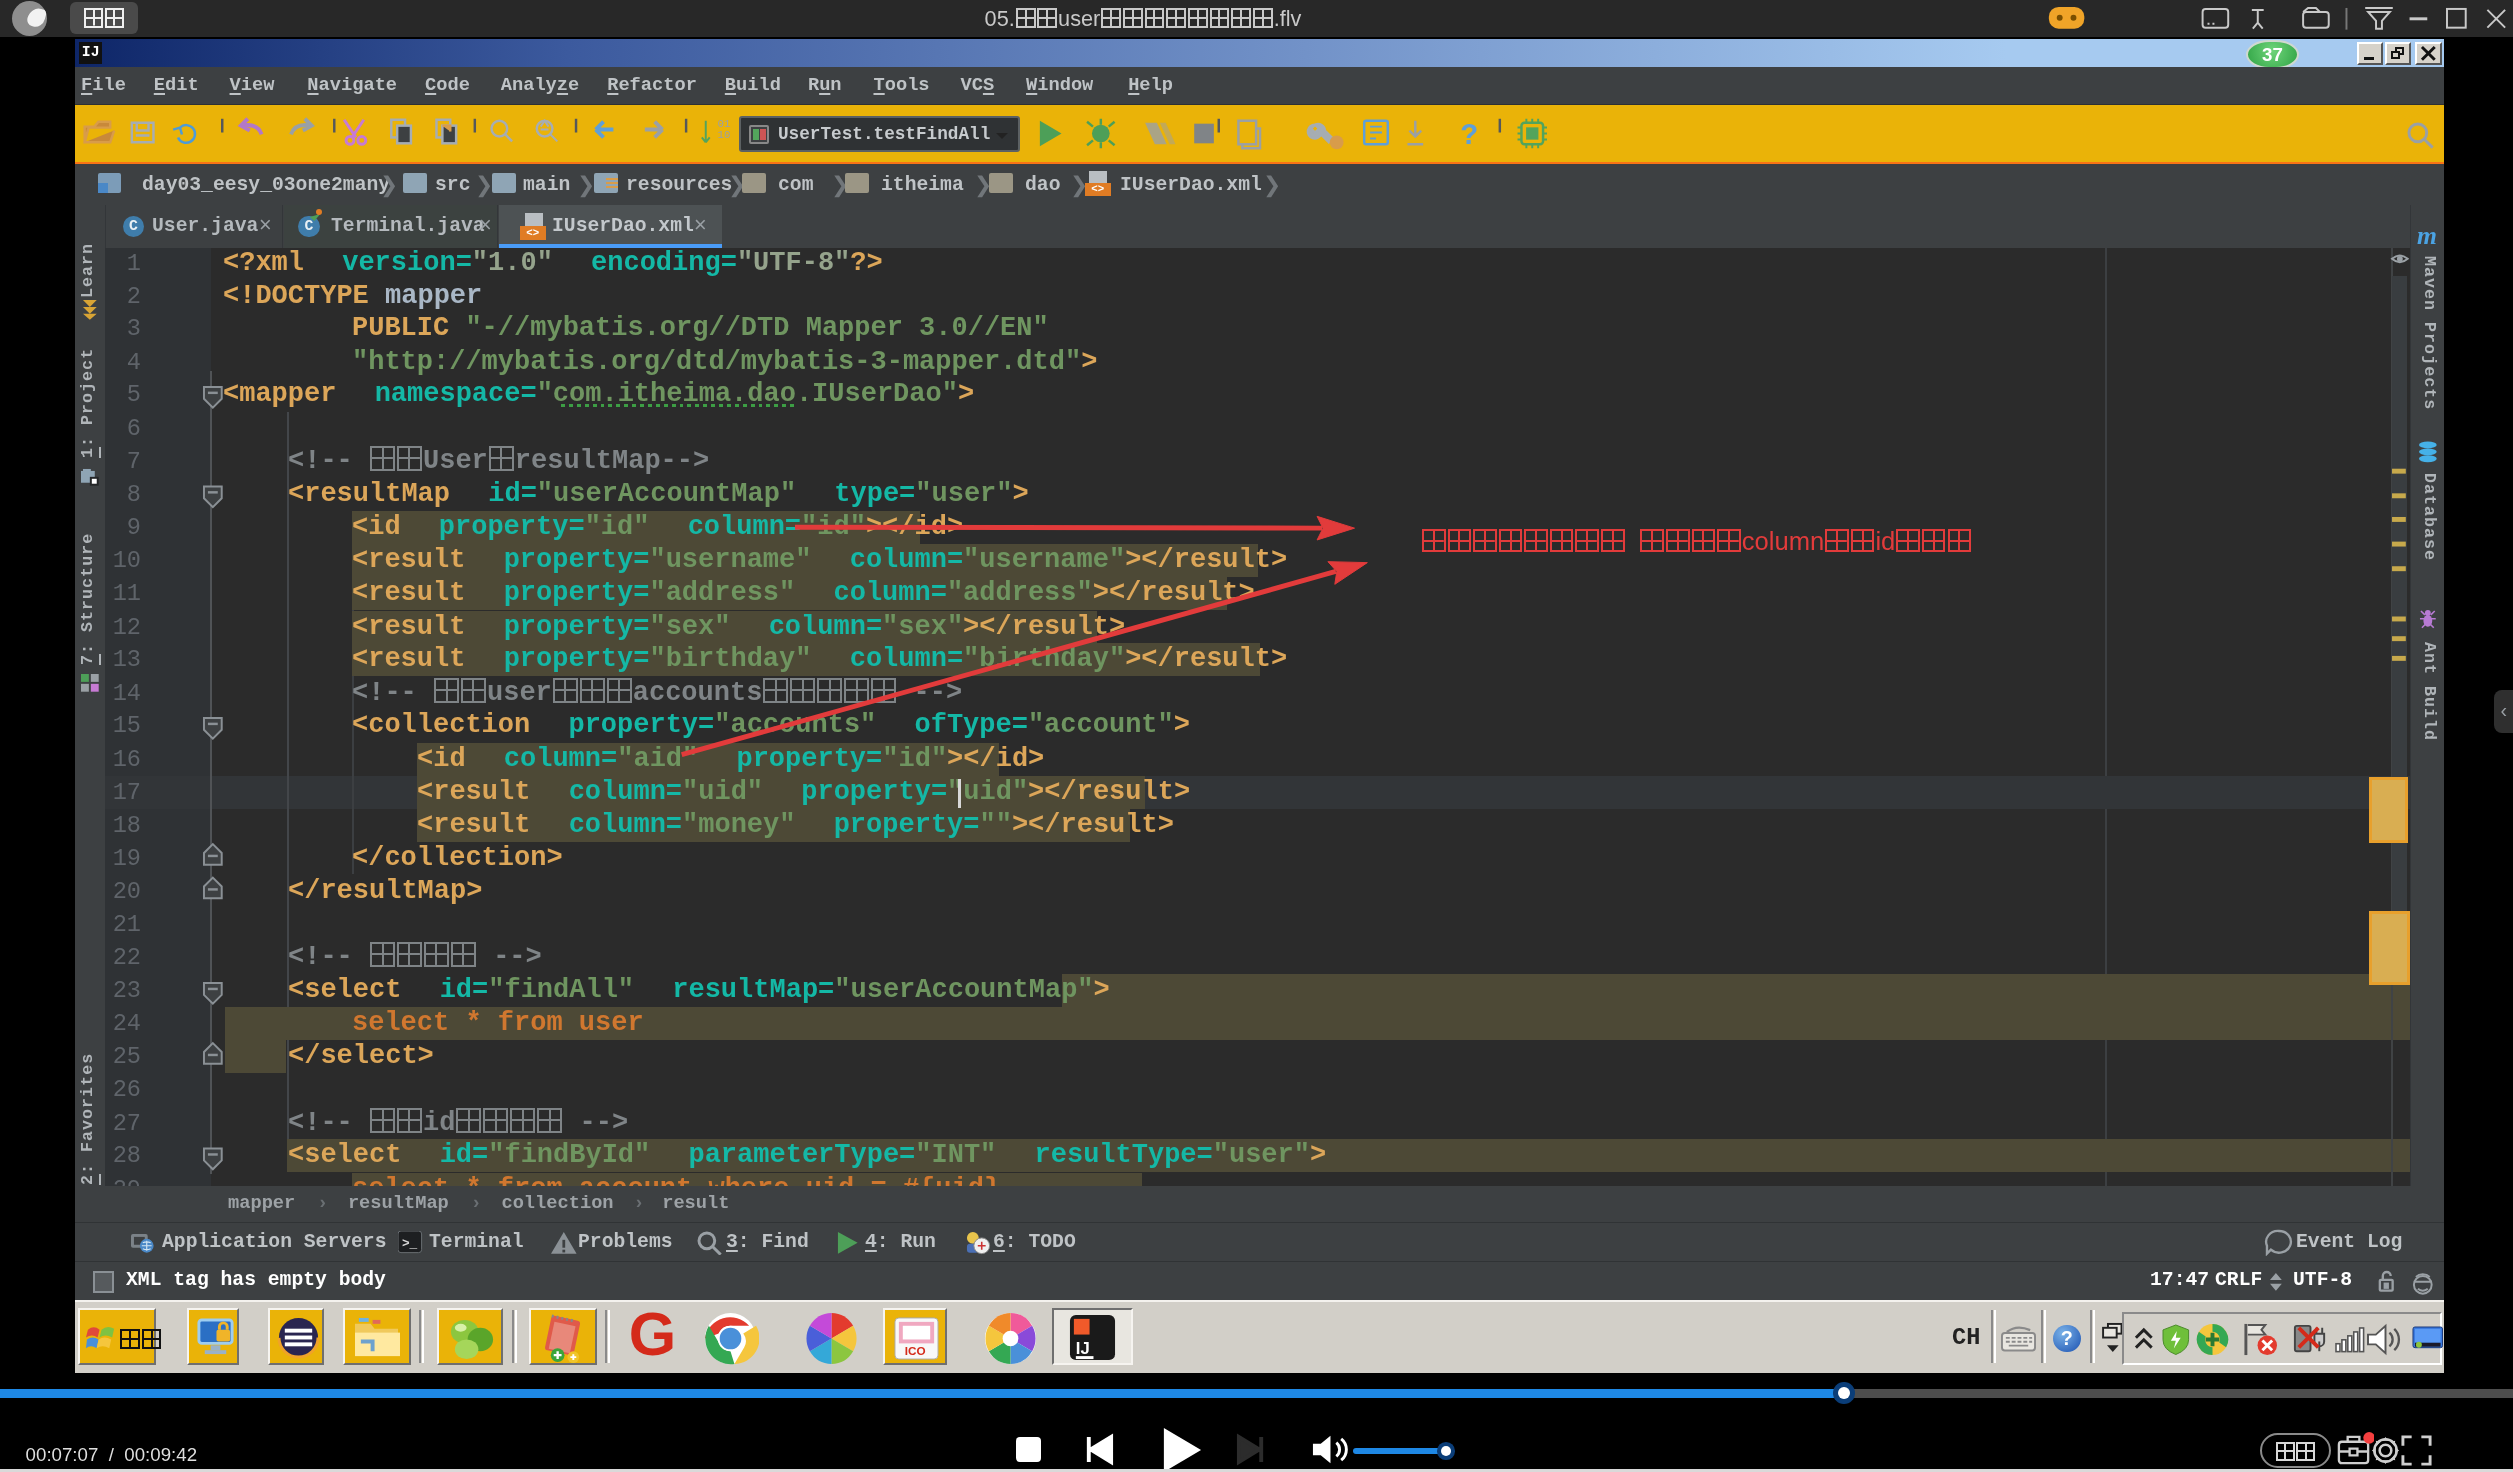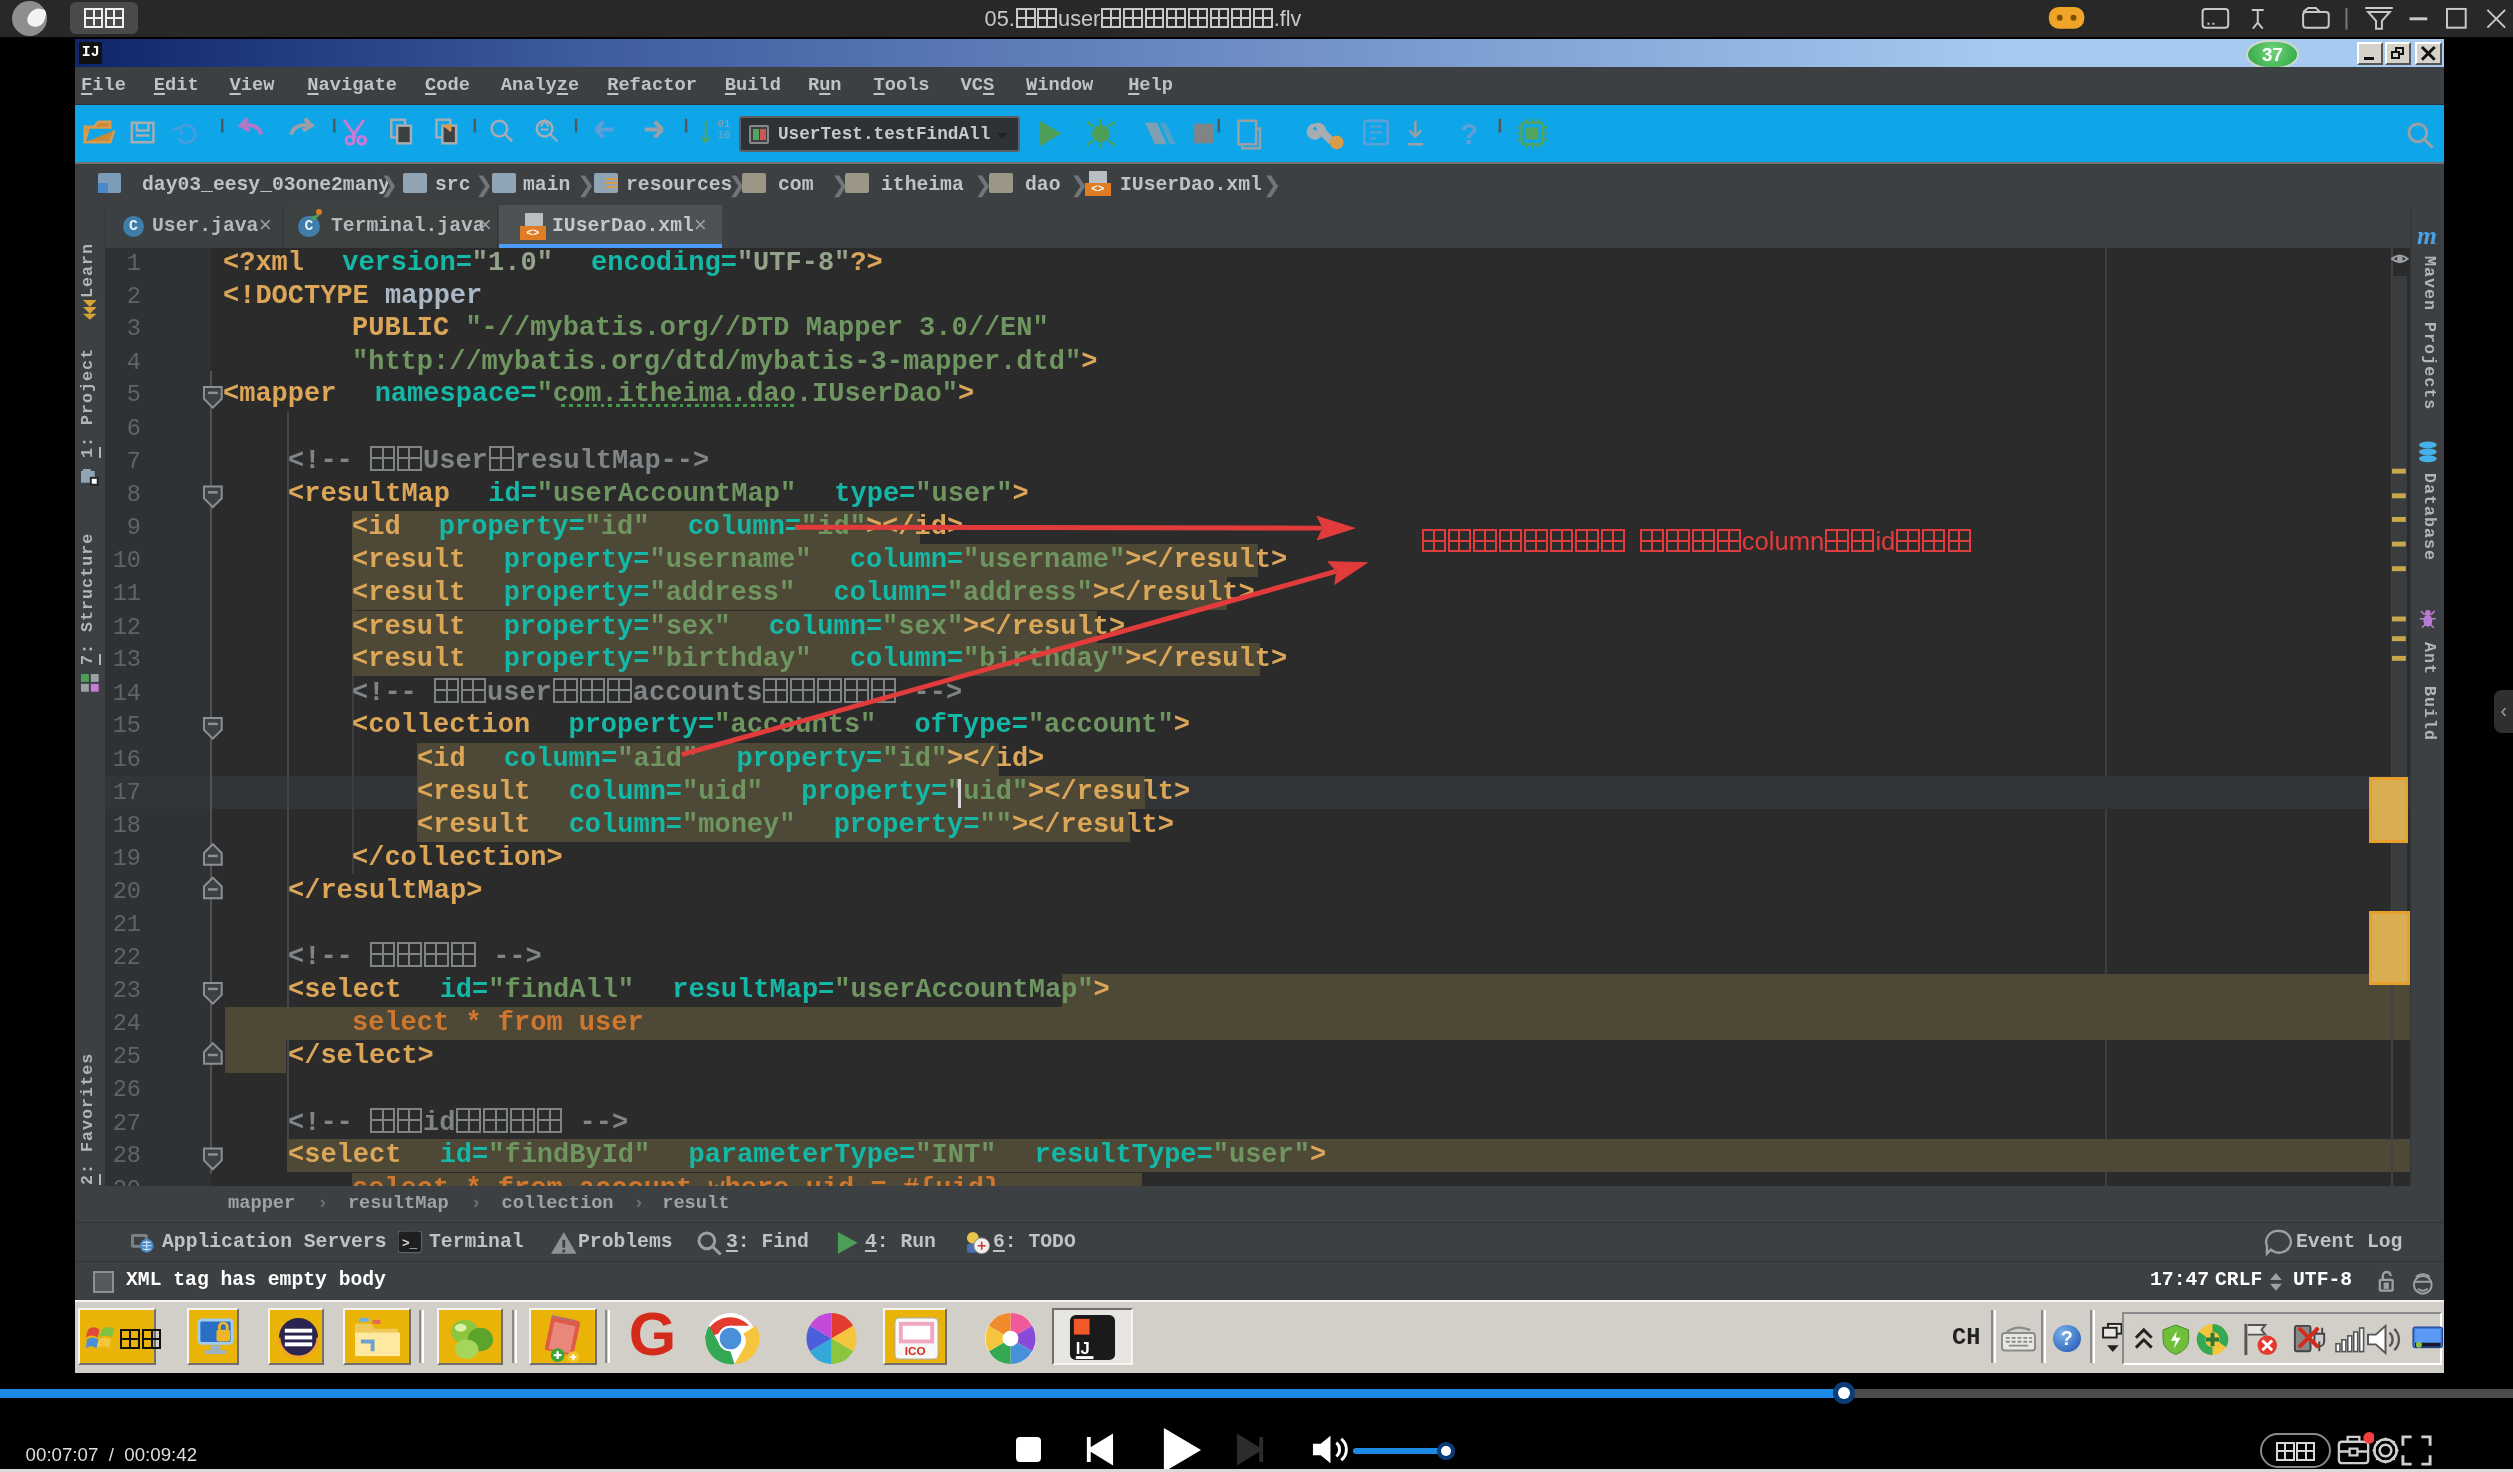--- a/index.html
+++ b/index.html
@@ -71,21 +71,21 @@
   <span style="margin-left:19.7px">Analy<u>z</u>e</span>
   <span style="margin-left:16.7px"><u>R</u>efactor</span>
   <span style="margin-left:16.7px"><u>B</u>uild</span>
   <span style="margin-left:15.8px">R<u>u</u>n</span>
   <span style="margin-left:20.7px"><u>T</u>ools</span>
   <span style="margin-left:19.7px">VC<u>S</u></span>
   <span style="margin-left:20.7px"><u>W</u>indow</span>
   <span style="margin-left:23.6px"><u>H</u>elp</span>
 </div>
 
-<div class="abs" style="left:75px;top:105px;width:2369px;height:59px;background:#0ea5e9;border-bottom:2px solid #737373;" id="toolbar">
+<div class="abs" style="left:75px;top:105px;width:2369px;height:59px;background:#eab308;border-bottom:2px solid #f97316;" id="toolbar">
   <svg class="abs" style="left:0;top:0;" width="1576" height="57" viewBox="0 0 1600 58">
     <g stroke-width="2.5" fill="none">
       <path d="M8 38 V22 h10 l4 -5 h12 v6 h-22 l-4 15 h26 l4-12" stroke="#d89c4a" fill="#c8893a"></path>
       <path d="M56 18 h22 v20 h-22 z M61 18 v8 h12 v-8 M60 31 h14" stroke="#a6adb3"></path>
       <path d="M105 23 a9 9 0 1 1 -2 10 m2-10 l-7 2 m7-2 l2 7" stroke="#4d9bd8"></path>
       <path d="M148 28 v-14 l0 0" stroke="#55585b"></path>
       <path d="M188 30 q-4 -12 -20 -9 m6 -7 l-7 7 l9 5" stroke="#b278c8" stroke-width="4"></path>
       <path d="M218 30 q4 -12 20 -9 m-6 -7 l7 7 l-9 5" stroke="#9aa0a5" stroke-width="4"></path>
       <path d="M262 28 v-14" stroke="#55585b"></path>
       <g stroke="#c77bd4" stroke-width="3">

